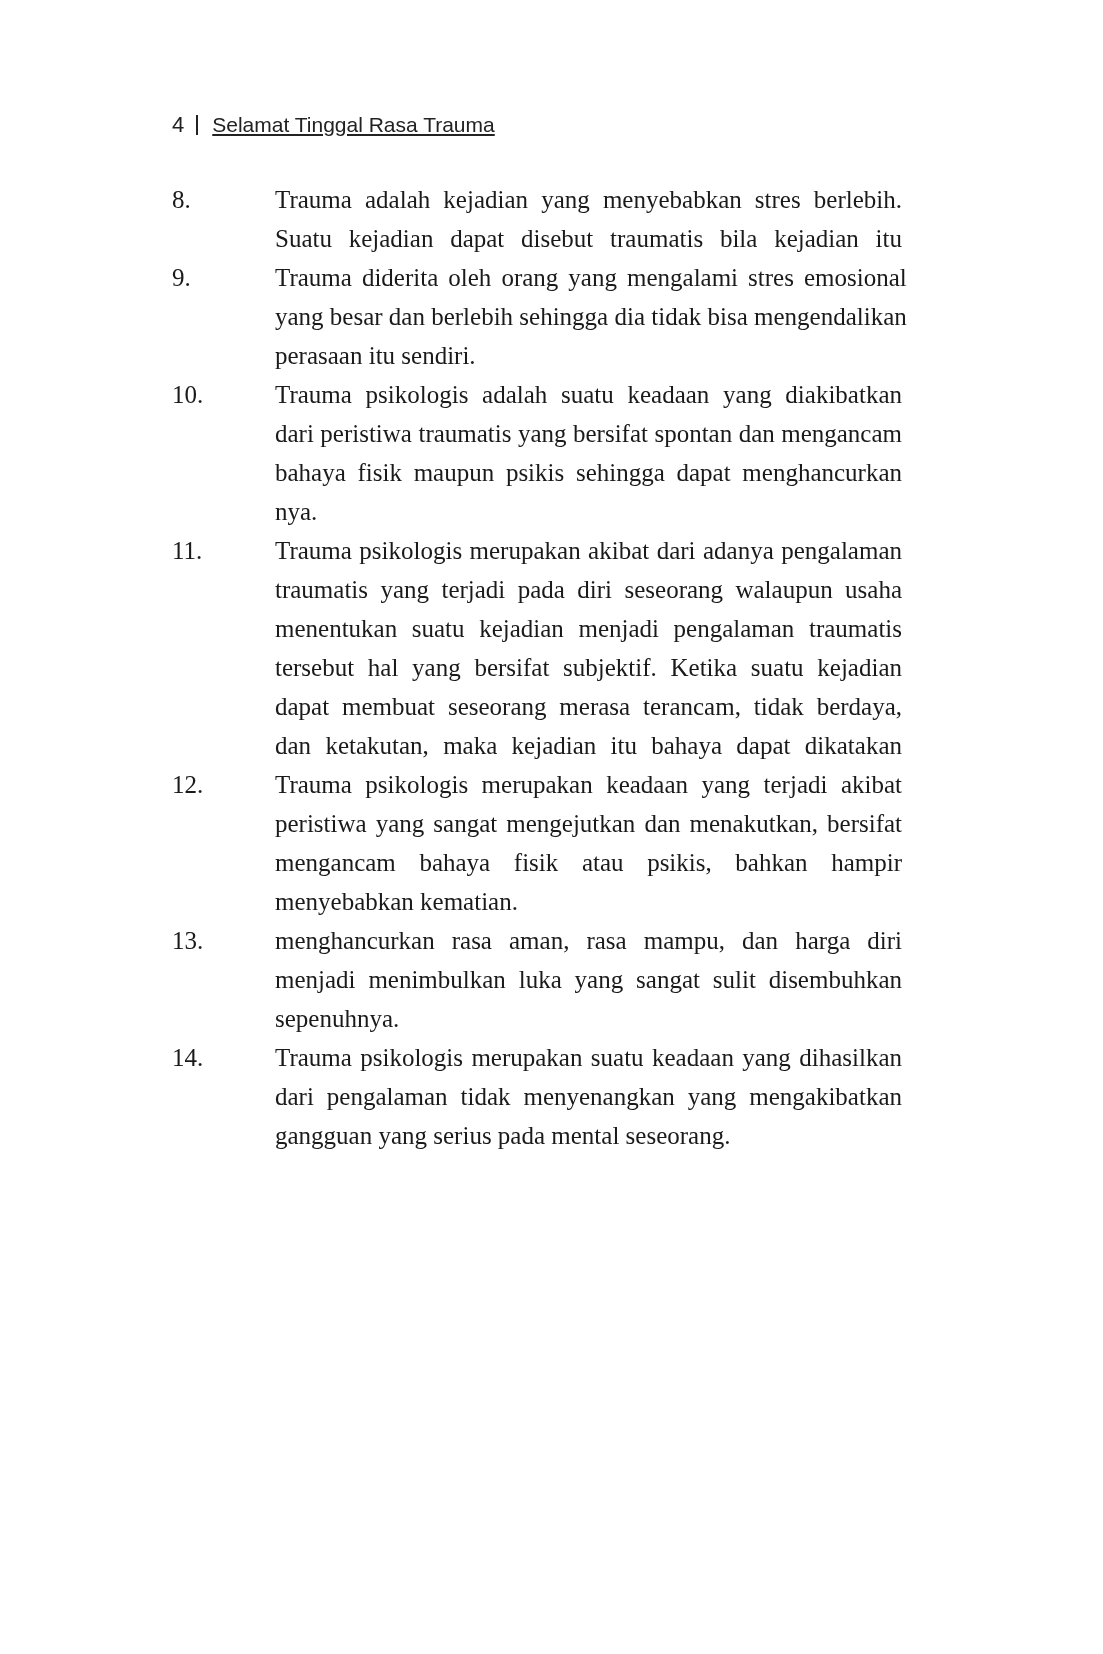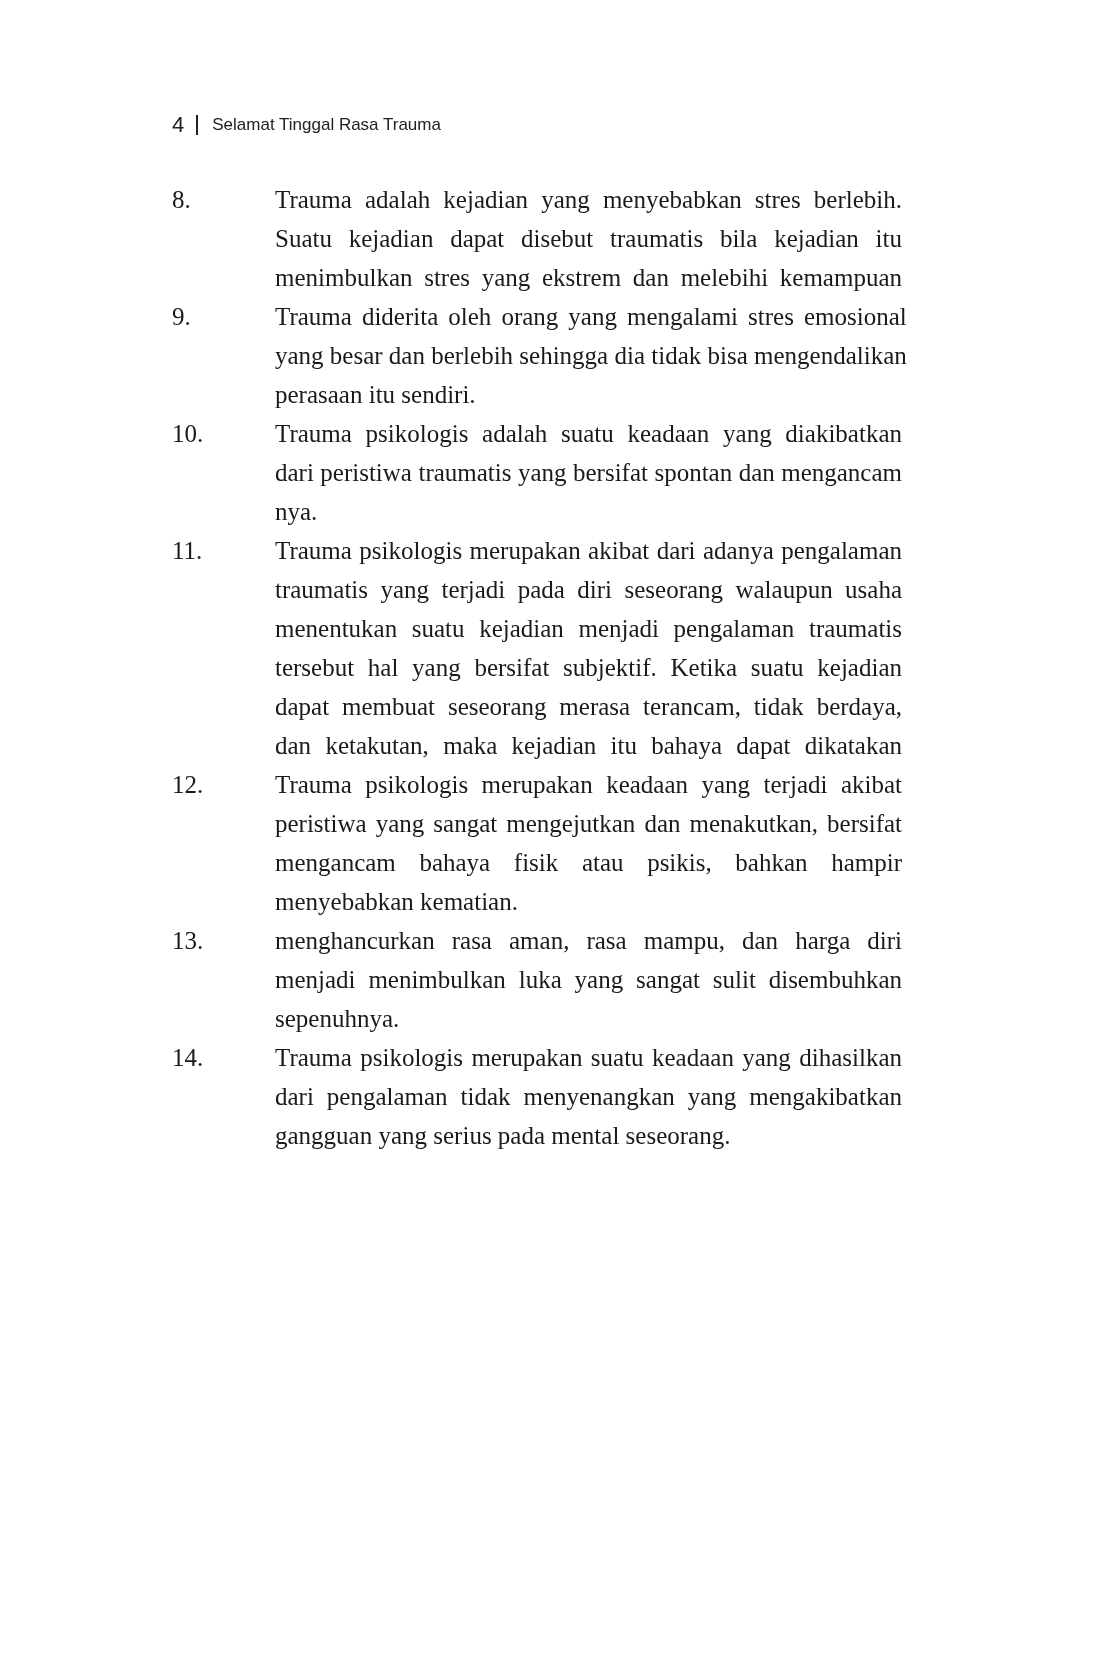--- a/index.html
+++ b/index.html
@@ -28,23 +28,24 @@
       color: #222;
     }
     .sep {
       display: inline-block;
       width: 2px;
       height: 20px;
       background: #222;
       margin: 0 14px 0 12px;
     }
     .running-title {
-      font-size: 17px;
+      font-size: 21px;
       line-height: 26px;
       color: #222;
+      text-decoration: underline;
     }
     .list {
       position: absolute;
       left: 172px;
       top: 180px;
       width: 730px;
       font-family: "Liberation Serif", serif;
       font-size: 25px;
       color: #1a1a1a;
     }
@@ -82,38 +83,38 @@
   <span class="running-title">Selamat Tinggal Rasa Trauma</span>
 </div>
 
 <div class="list">
 
   <div class="item">
     <div class="num">8.</div>
     <div class="lines">
       <span class="line">Trauma adalah kejadian yang menyebabkan stres berlebih.</span>
       <span class="line">Suatu kejadian dapat disebut traumatis bila kejadian itu</span>
-      <span class="line">menimbulkan stres yang ekstrem dan melebihi kemampuan</span>
     </div>
   </div>
 
   <div class="item">
     <div class="num">9.</div>
     <div class="lines">
       <span class="line">Trauma diderita oleh orang yang mengalami stres emosional</span>
       <span class="line">yang besar dan berlebih sehingga dia tidak bisa mengendalikan</span>
       <span class="line last">perasaan itu sendiri.</span>
     </div>
   </div>
 
   <div class="item">
     <div class="num">10.</div>
     <div class="lines">
       <span class="line">Trauma psikologis adalah suatu keadaan yang diakibatkan</span>
       <span class="line">dari peristiwa traumatis yang bersifat spontan dan mengancam</span>
+      <span class="line">bahaya fisik maupun psikis sehingga dapat menghancurkan</span>
       <span class="line last">nya.</span>
     </div>
   </div>
 
   <div class="item">
     <div class="num">11.</div>
     <div class="lines">
       <span class="line">Trauma psikologis merupakan akibat dari adanya pengalaman</span>
       <span class="line">traumatis yang terjadi pada diri seseorang walaupun usaha</span>
       <span class="line">menentukan suatu kejadian menjadi pengalaman traumatis</span>

